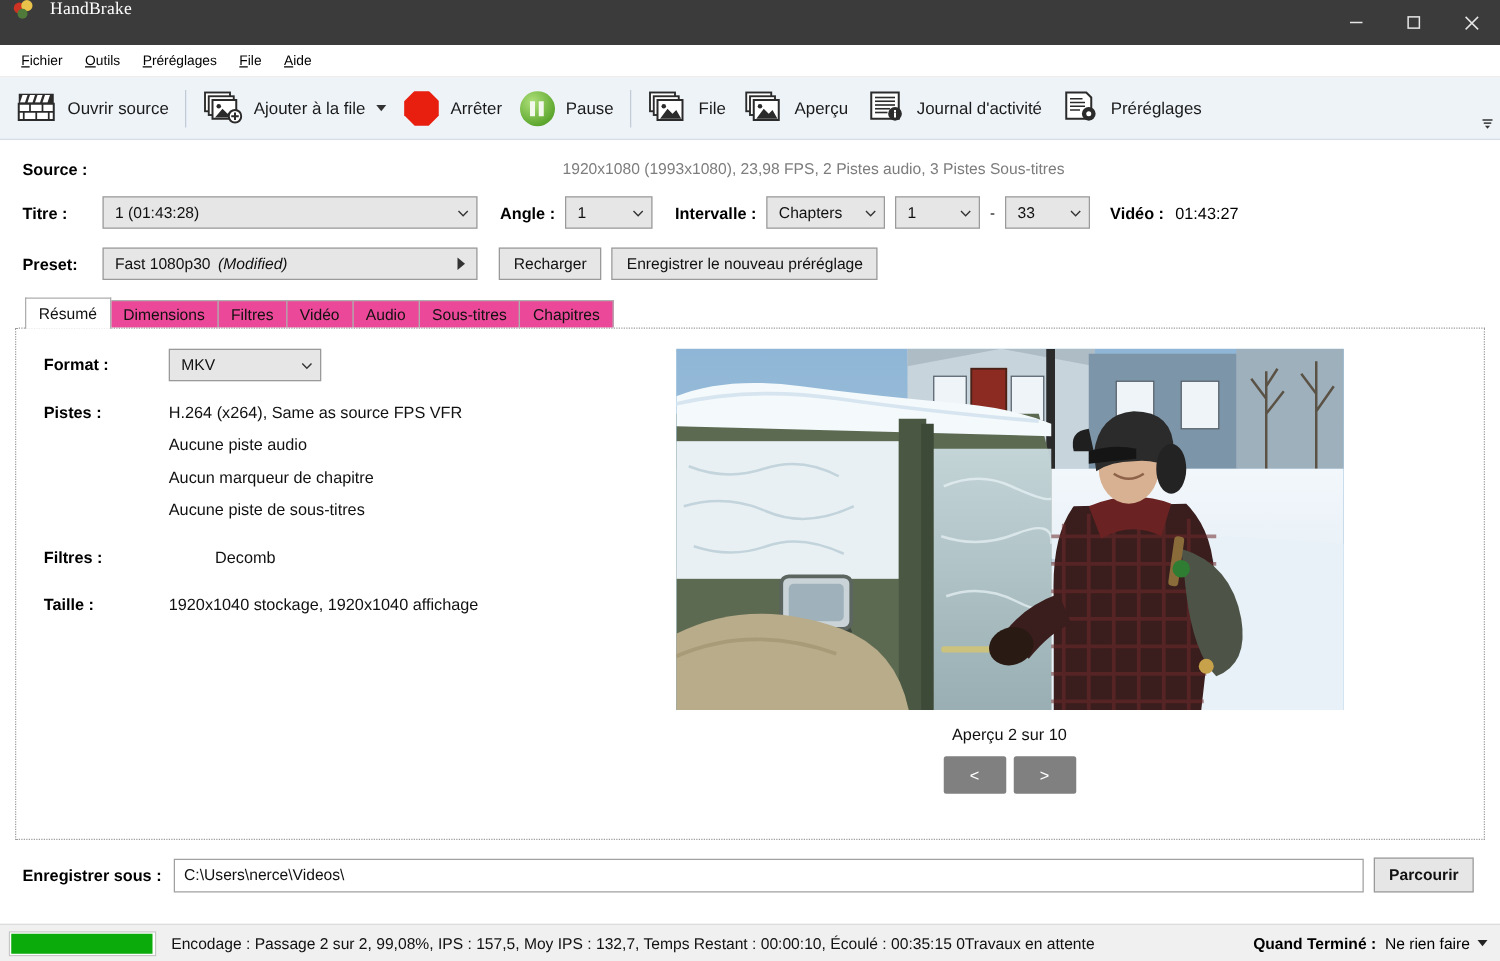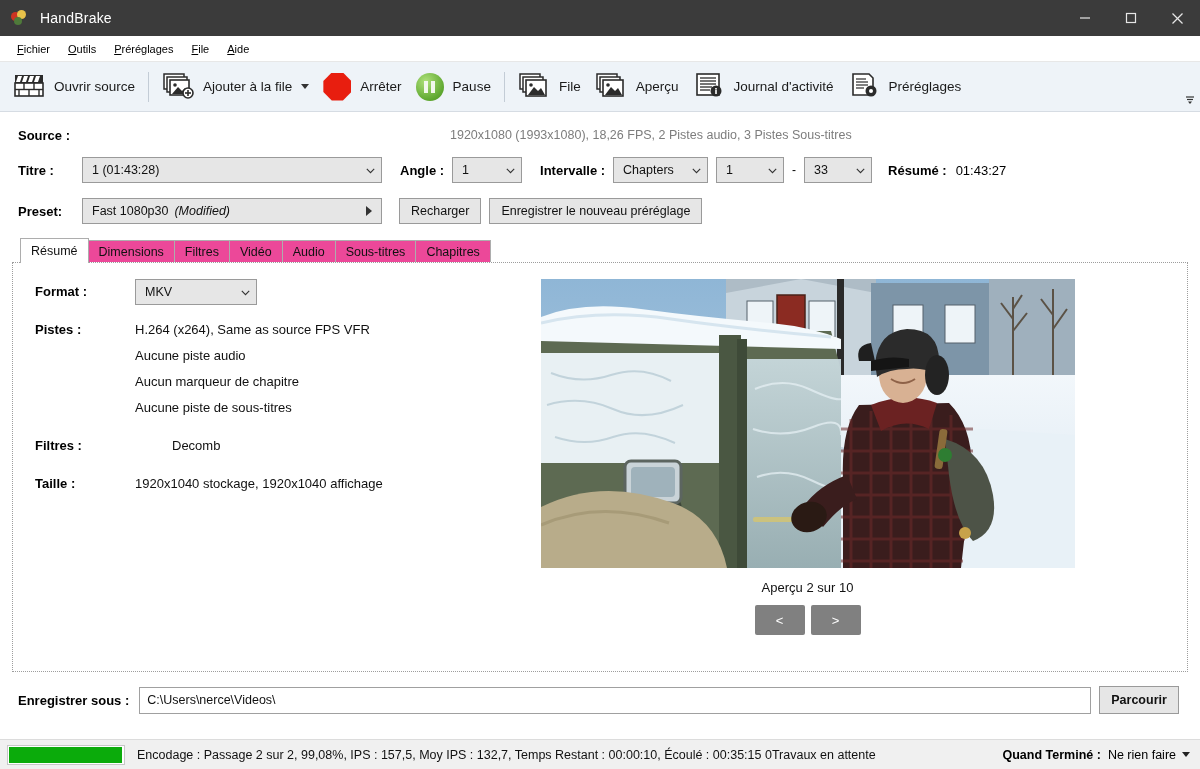--- a/index.html
+++ b/index.html
@@ -10,21 +10,21 @@
     font-size: 13px;
     background: #ffffff;
     color: #000000;
     overflow: hidden;
     position: relative;
   }
 
   
   .titlebar {
     height: 36px; background: #3b3b3b; color: #ffffff;
-    display: flex; align-items: center;
+    display: flex;  font-family: Liberation Serif, serif;
   }
   .title-icon { width: 17px; height: 17px; margin-left: 11px; position: relative; flex: none; }
   .title-icon .c1, .title-icon .c2, .title-icon .c3 {
     position: absolute; border-radius: 50%;
   }
   .title-icon .c1 { width: 9px; height: 9px; background: #cc3322; left: 0px; top: 2px; }
   .title-icon .c2 { width: 9px; height: 9px; background: #e8c24a; left: 6px; top: 0px; }
   .title-icon .c3 { width: 8px; height: 8px; background: #4f7a3a; left: 3px; top: 7px; }
   .title-text { margin-left: 12px; font-size: 14px; letter-spacing: .2px; }
   .win-btns { margin-left: auto; display: flex; height: 36px; }
@@ -335,21 +335,21 @@
     <svg width="12" height="12" viewBox="0 0 12 12">
       <line x1="2" y1="4" x2="10" y2="4" stroke="#333" stroke-width="1.2"></line>
       <line x1="3" y1="6.5" x2="9" y2="6.5" stroke="#333" stroke-width="1.2"></line>
       <polygon points="4,8.5 8,8.5 6,11" fill="#333"></polygon>
     </svg>
   </div>
 </div>
 
 <div class="srcrow">
   <div class="lbl-bold">Source :</div>
-  <div class="src-info">1920x1080 (1993x1080), 18,26 FPS, 2 Pistes audio, 3 Pistes Sous-titres</div>
+  <div class="src-info">1920x1080 (1993x1080), 23,98 FPS, 2 Pistes audio, 3 Pistes Sous-titres</div>
 </div>
 
 <div class="titlerow">
   <div class="field-label" style="width:64px;">Titre :</div>
   <div class="combo" style="width:300px;">
     <span>1  (01:43:28)</span>
     <span class="chev">
       <svg width="9" height="6" viewBox="0 0 9 6">
           <polyline points="0.8,0.8 4.5,4.6 8.2,0.8" fill="none" stroke="#333" stroke-width="1.1"></polyline>
         </svg>
@@ -386,21 +386,21 @@
   <div style="margin:0 8px;font-size:12px;">-</div>
   <div class="combo" style="width:68px;">
     <span>33</span>
     <span class="chev">
       <svg width="9" height="6" viewBox="0 0 9 6">
           <polyline points="0.8,0.8 4.5,4.6 8.2,0.8" fill="none" stroke="#333" stroke-width="1.1"></polyline>
         </svg>
     </span>
   </div>
 
-  <div class="field-label" style="margin-left:16px;">Résumé :</div>
+  <div class="field-label" style="margin-left:16px;">Vidéo :</div>
   <div style="margin-left:9px;font-size:13px;">01:43:27</div>
 </div>
 
 <div class="presetrow">
   <div class="field-label" style="width:64px;">Preset:</div>
   <div class="combo" style="width:300px;position:relative;">
     <span>Fast 1080p30</span>
     <span style="font-style:italic;margin-left:6px;">(Modified)</span>
     <span class="preset-arrow"></span>
   </div>

